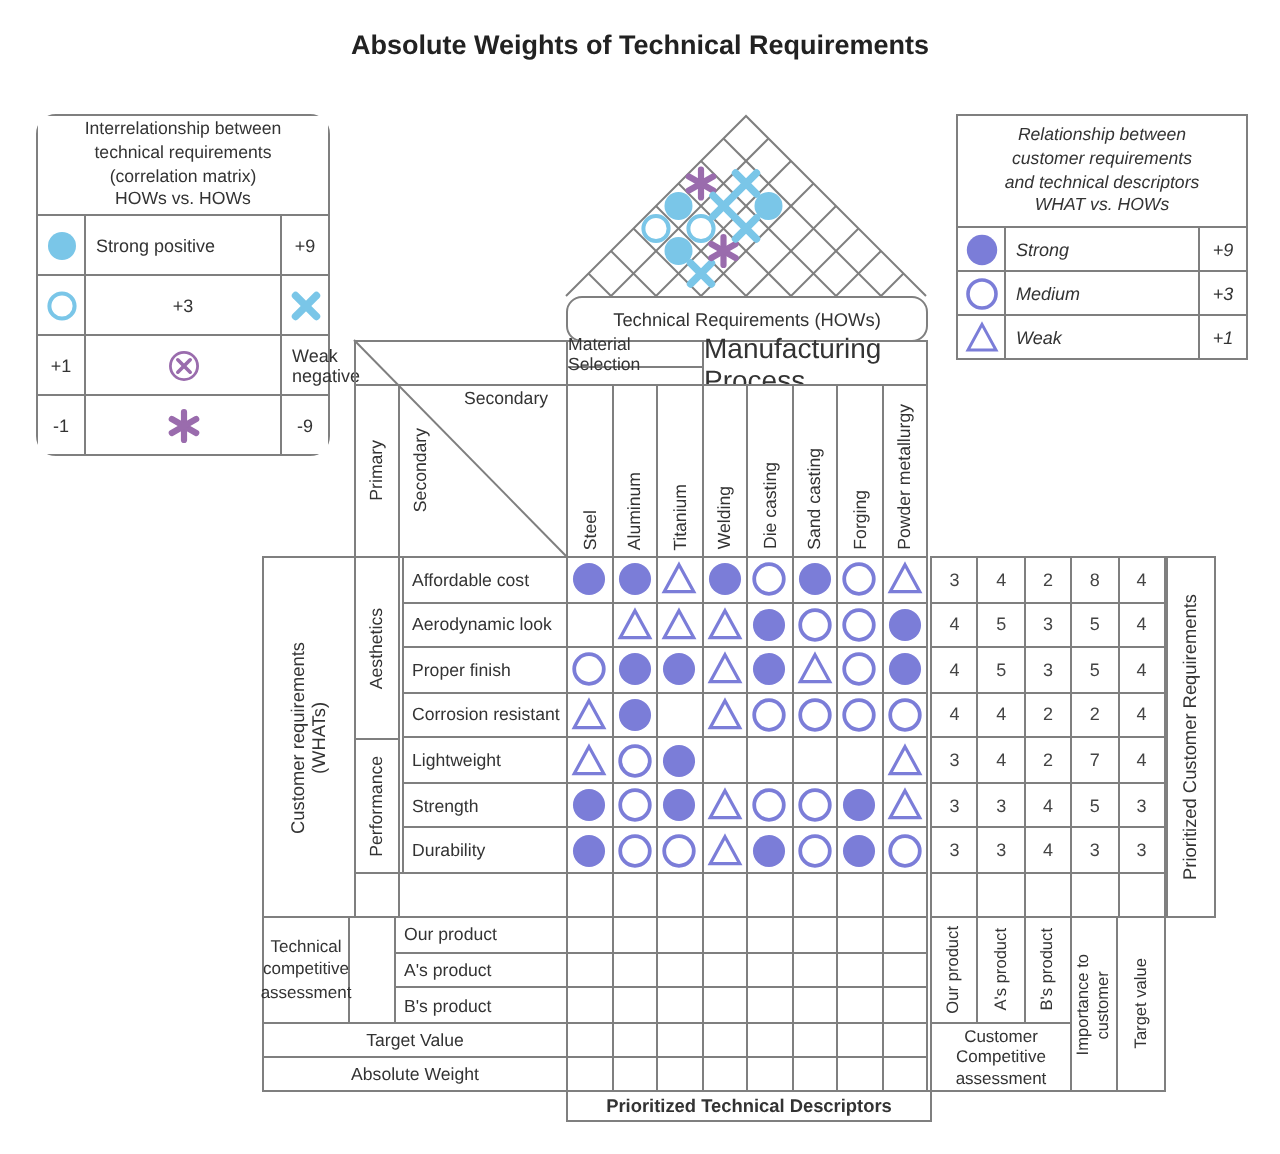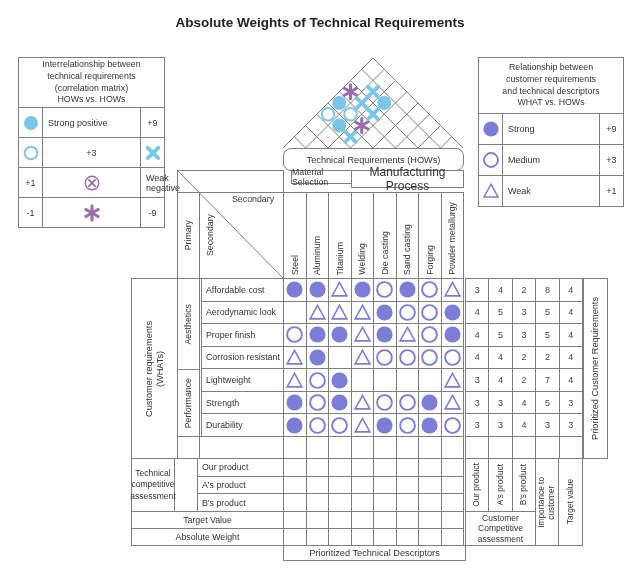--- a/index.html
+++ b/index.html
@@ -22,21 +22,21 @@
   .multiline{white-space:pre-line;text-align:center;}
   svg.overlay{position:absolute;left:0;top:0;pointer-events:none;}
 </style>
 </head>
 <body>
 
 <div class="canvas">
 
   <div class="title">Absolute Weights of Technical Requirements</div>
 
-  <div id="legendL" class="grid" style="left:18px;top:57px;width:147px;height:171px;grid-template-columns:23px 1fr 23px;grid-auto-rows:1fr;grid-template-rows:49px;">
+  <div id="legendL" class="grid" style="left:18px;top:57px;width:147px;height:171px;grid-template-columns:23px 1fr 23px;grid-auto-rows:1fr;grid-template-rows:49px;border-radius:10px;">
     <div class="legend-title">Interrelationship between
 technical requirements
 (correlation matrix)
 HOWs vs. HOWs</div>
   <div class="cell">
         <svg width="18" height="18" viewBox="-9 -9 18 18">
           <circle cx="0" cy="0" r="7" fill="#7AC6E8"></circle>
         </svg>
       </div>
       <div class="legend-label">Strong positive</div>
@@ -66,21 +66,21 @@
       <div class="cell">
         <svg width="18" height="18" viewBox="-9 -9 18 18">
           <line x1="0" y1="-7" x2="0" y2="7" stroke="#9A6CAD" stroke-width="3.1" stroke-linecap="round"></line>
           <line x1="-6.1" y1="-3.5" x2="6.1" y2="3.5" stroke="#9A6CAD" stroke-width="3.1" stroke-linecap="round"></line>
           <line x1="6.1" y1="-3.5" x2="-6.1" y2="3.5" stroke="#9A6CAD" stroke-width="3.1" stroke-linecap="round"></line>
         </svg>
       </div>
       <div class="cell legend-value">-9</div>
     </div>
 
-  <div id="legendR" class="grid" style="left:478px;top:57px;width:146px;height:150px;grid-template-columns:23px 1fr 23px;grid-auto-rows:1fr;grid-template-rows:55px;">
+  <div id="legendR" class="grid" style="left:478px;top:57px;width:146px;height:123px;grid-template-columns:23px 1fr 23px;grid-auto-rows:1fr;grid-template-rows:55px;font-style:italic;">
     <div class="legend-title">Relationship between
 customer requirements
 and technical descriptors
 WHAT vs. HOWs</div>
   <div class="cell">
         <svg width="18" height="18" viewBox="-9 -9 18 18">
           <circle cx="0" cy="0" r="7.6" fill="#7B7DD8"></circle>
         </svg>
       </div>
       <div class="legend-label">Strong</div>
@@ -95,22 +95,22 @@
       <div class="cell">
         <svg width="18" height="18" viewBox="-9 -9 18 18">
           <polygon points="0,-6.8 7,6 -7,6" fill="#fff" stroke="#7B7DD8" stroke-width="1.5"></polygon>
         </svg>
       </div>
       <div class="legend-label">Weak</div>
       <div class="cell legend-value">+1</div>
     </div>
 
   <div class="box cell" style="left:283px;top:148px;width:181px;height:23px;font-size:9.2px;border-radius:8px;">Technical Requirements (HOWs)</div>
-  <div class="box cell" style="left:283px;top:170px;width:69px;height:14px;font-size:8.8px;margin-left:8px;">Material Selection</div>
-  <div class="box cell" style="left:351px;top:170px;width:113px;height:18px;font-size:12px;text-align:center;">Manufacturing Process</div>
+  <div class="box cell" style="left:283px;top:170px;width:69px;height:14px;font-size:8.8px;">Material Selection</div>
+  <div class="box cell" style="left:351px;top:170px;width:113px;height:23px;font-size:14px;">Manufacturing Process</div>
 
   <div id="hows-cols" class="grid" style="left:283px;top:192px;width:181px;height:87px;grid-template-columns:repeat(8,1fr);">
       <div class="cell colhead">
         <span class="vtext">Steel</span>
       </div>
       <div class="cell colhead">
         <span class="vtext">Aluminum</span>
       </div>
       <div class="cell colhead">
         <span class="vtext">Titanium</span>
@@ -532,21 +532,21 @@
       <div class="cell"></div>
       <div class="cell"></div>
       <div class="cell"></div>
       <div class="cell"></div>
       <div class="cell"></div>
       <div class="cell"></div>
       <div class="cell"></div>
       <div class="cell"></div>
     </div>
 
-  <div class="box cell" style="left:283px;top:545px;width:183px;height:16px;font-size:9.2px;">Prioritized Technical Descriptors</div>
+  <div class="box cell" style="left:283px;top:545px;width:183px;height:16px;font-size:9.2px;font-weight:bold;">Prioritized Technical Descriptors</div>
 
   <div id="cca-cols" class="grid" style="left:465px;top:458px;width:71px;height:54px;grid-template-columns:repeat(3,1fr);">
       <div class="cell">
         <span class="vtext" style="font-size: 8.3px;">Our product</span>
       </div>
       <div class="cell">
         <span class="vtext" style="font-size: 8.3px;">A's product</span>
       </div>
       <div class="cell">
         <span class="vtext" style="font-size: 8.3px;">B's product</span>

